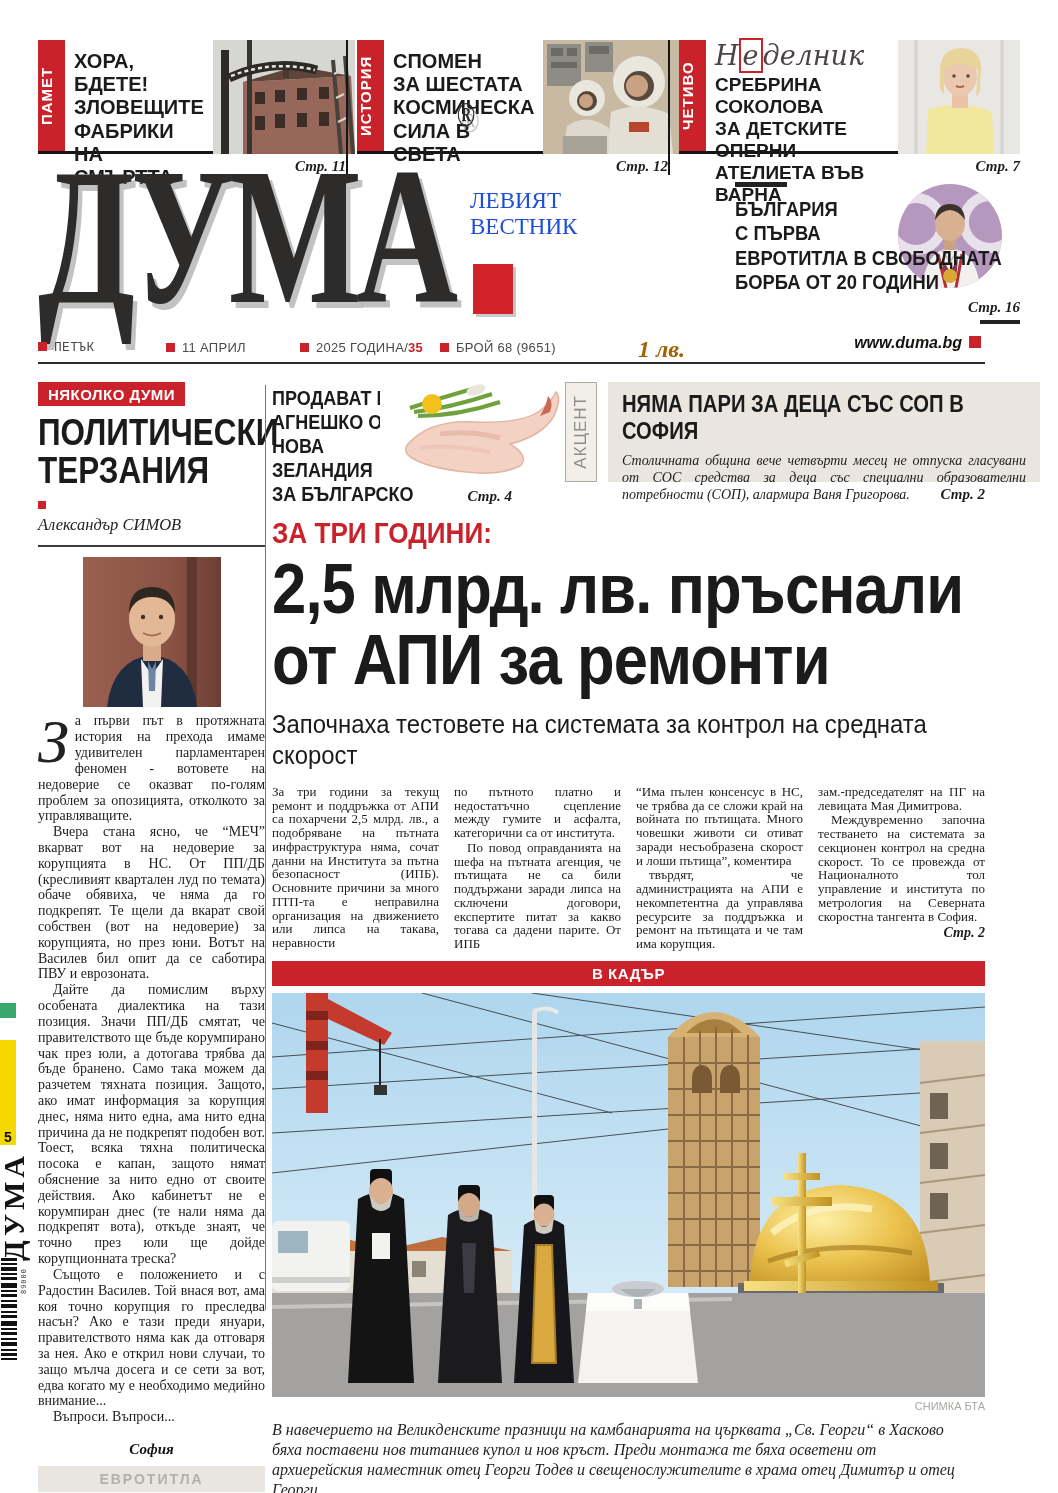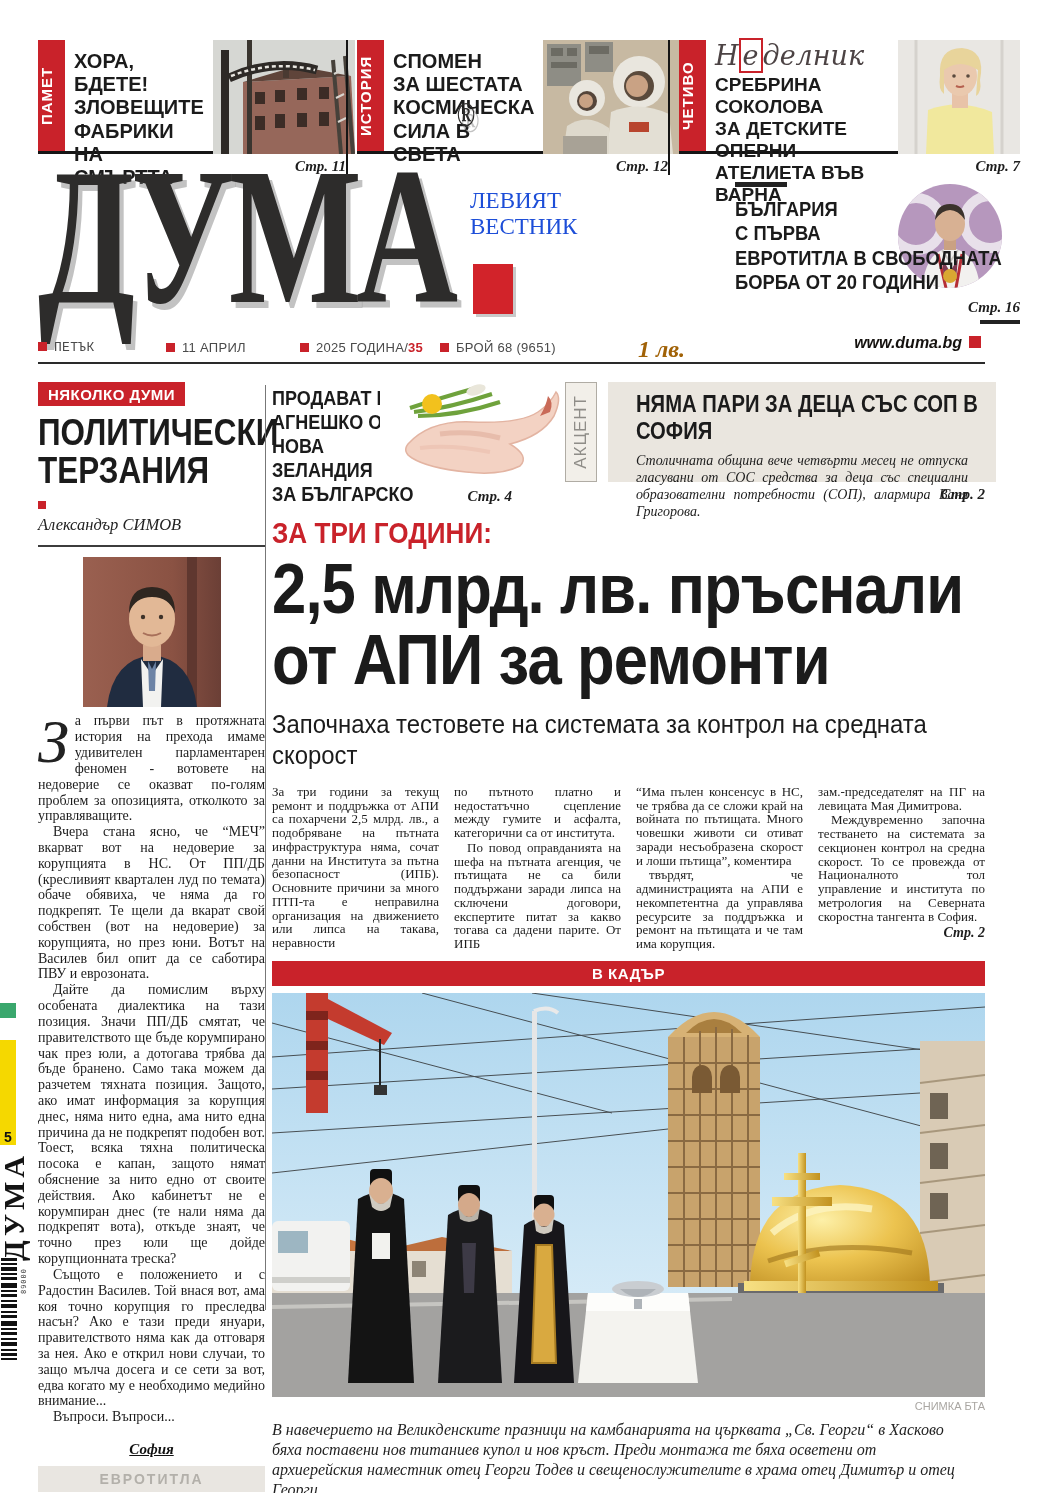--- a/index.html
+++ b/index.html
@@ -68,38 +68,38 @@
                font-weight:bold; font-size:15px; letter-spacing:0.5px; padding:4px 10px 3px; }
   .op-title { font-family:"Liberation Sans", sans-serif; font-weight:bold; font-size:37px; line-height:1.02;
               color:#1b1b1b; margin-top:8px; white-space:pre-line; transform:scaleX(0.85); transform-origin:left top; width:267px; }
   .op-sq { width:8px; height:8px; background:#c9222a; margin-top:12px; }
   .op-author { font-style:italic; font-size:16.5px; color:#222; margin-top:6px; }
   .op-rule { border-top:2px solid #3c3c3c; margin-top:10px; }
   .op-photo { display:block; margin:10px auto 6px; }
   .op-body { font-size:14px; line-height:1.13; text-align:justify; color:#1c1c1c; }
   .op-body p + p { text-indent:15px; }
   .dropcap { float:left; font-size:62px; line-height:0.82; font-style:italic; color:#222; margin:3px 6px 0 0; }
-  .city { text-align:center; font-weight:bold; font-style:italic; font-size:15px; margin-top:16px; color:#111;text-decoration:underline; }
+  .city { text-align:center; font-weight:bold; font-style:italic; font-size:15px; margin-top:16px; color:#111; }
   .cond { margin-top:8px; background:#e9e6e1; color:#b3b0aa; font-family:"Liberation Sans", sans-serif;
           font-weight:bold; font-size:14px; letter-spacing:2px; text-align:center; padding:5px 0; }
 
   .vdivider { position:absolute; left:265px; top:385px; height:925px; border-left:1.5px solid #777; }
 
   
   .main { position:absolute; left:272px; top:382px; width:713px; }
   .topstrip { position:relative; height:128px; }
   .lamb-title { font-family:"Liberation Sans", sans-serif; font-weight:bold; font-size:20px; line-height:1.2;
                 color:#1b1b1b; white-space:pre-line; transform:scaleX(0.9); transform-origin:left top; width:170px; padding-top:4px; }
   .lamb-pic { position:absolute; left:108px; top:0; }
   .lamb-ref { position:absolute; left:150px; top:106px; width:90px; }
   .akc-label { position:absolute; left:293px; top:0; width:32px; height:100px; background:#f2efe9; border:1px solid #b0aca4;
                display:flex; align-items:center; justify-content:center; }
   .akc-label span { writing-mode:vertical-rl; transform:rotate(180deg); font-family:"Liberation Sans", sans-serif;
                     font-size:17px; color:#8f8d88; letter-spacing:1px; }
-  .akc-box { position:absolute; left:336px; top:0; width:388px; height:100px; background:#eae6df; padding:9px 28px; }
+  .akc-box { position:absolute; left:336px; top:0; width:432px; height:100px; background:#eae6df; padding:9px 14px; }
   .akc-title { font-family:"Liberation Sans", sans-serif; font-weight:bold; font-size:23px; color:#1b1b1b;
                transform:scaleX(0.88); transform-origin:left top; width:420px; }
   .akc-text { font-style:italic; font-size:14px; line-height:1.22; text-align:justify; color:#1d1d1d; margin-top:7px; }
   .akc-ref { position:absolute; right:0; top:104px; }
 
   .lead-kicker { color:#c9222a; font-family:"Liberation Sans", sans-serif; font-weight:bold; font-size:30px;
                  margin-top:6px; transform:scaleX(0.87); transform-origin:left top; width:820px; }
   .headline { font-family:"Liberation Sans", sans-serif; font-weight:bold; font-size:70px; letter-spacing:-1px;
               line-height:1.02; color:#1b1b1b; white-space:pre-line; margin-top:4px;
               transform:scaleX(0.88); transform-origin:left top; width:810px; }

